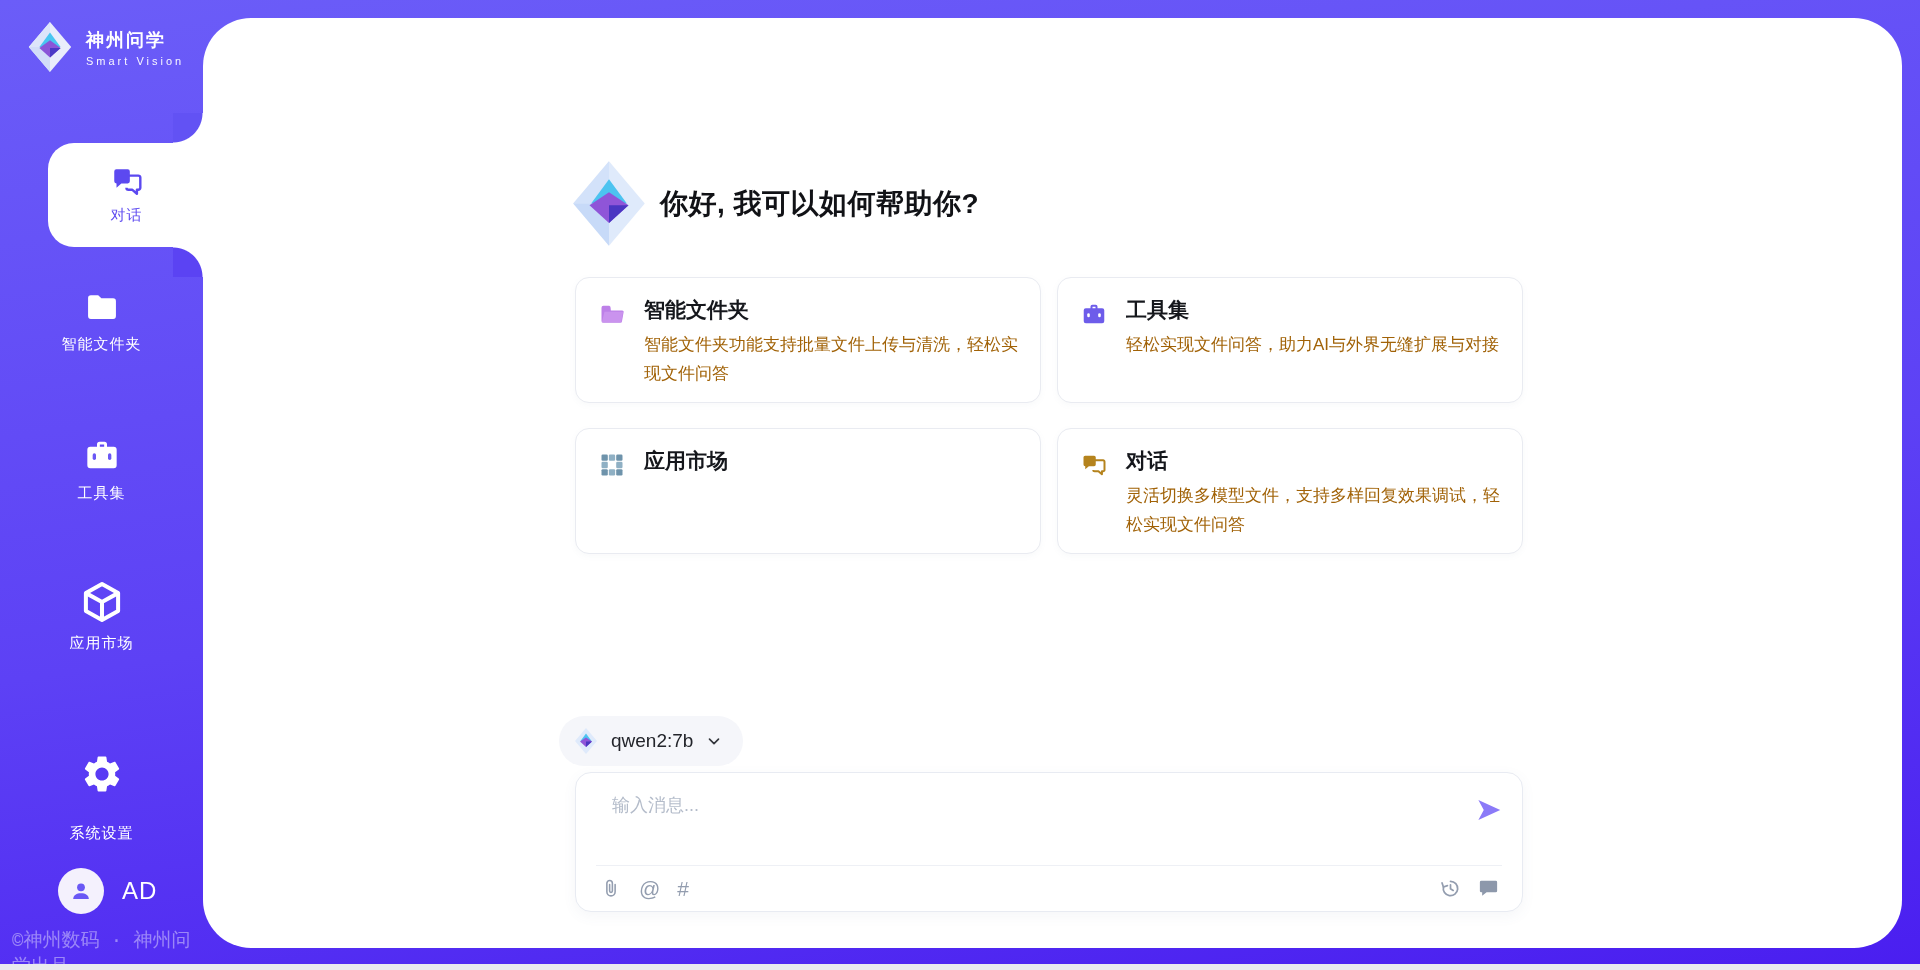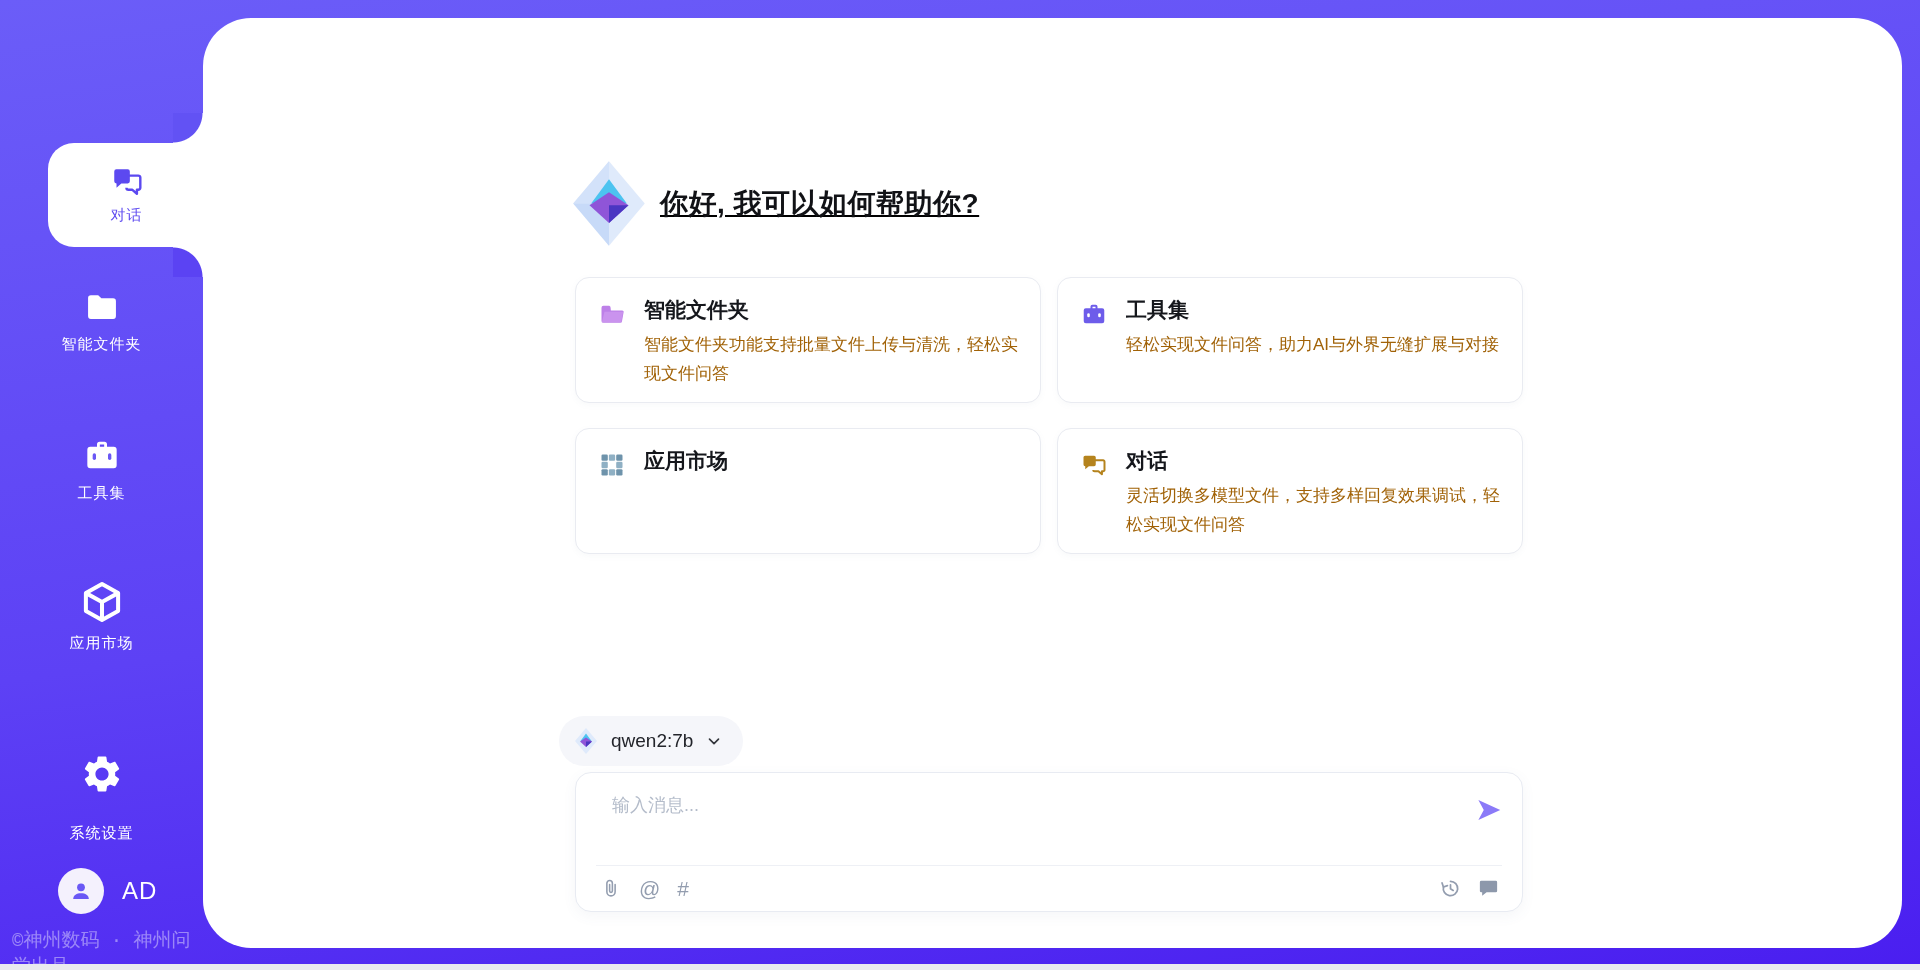--- a/index.html
+++ b/index.html
@@ -36,21 +36,21 @@
   .fillet-top    { top:113px; background:radial-gradient(circle 30px at 0 0,   #6252f4 29px, #ffffff 30px); }
   .fillet-bottom { top:247px; background:radial-gradient(circle 30px at 0 30px,#5b43f3 29px, #ffffff 30px); }
 
   .user-row { position:absolute; left:58px; top:868px; display:flex; align-items:center; gap:18px; }
   .avatar { width:46px; height:46px; border-radius:50%; background:#f4f1fd;
             display:flex; align-items:center; justify-content:center; }
   .user-name { color:#fff; font-size:24px; letter-spacing:1px; }
   .copyright { position:absolute; left:12px; top:927px; color:rgba(255,255,255,.42); font-size:19px;font-family:Liberation Mono, monospace; }
 
   
-  .greeting { position:absolute; left:367px; top:140px; display:flex; align-items:center; gap:12px;text-decoration:underline; }
+  .greeting { position:absolute; left:367px; top:140px; display:flex; align-items:center; gap:12px; }
   .greeting-title { font-size:28px; font-weight:700; color:#111216; letter-spacing:.5px; }
 
   
   .cards { position:absolute; left:372px; top:259px; width:948px;
            display:grid; grid-template-columns:466px 466px; grid-auto-rows:126px; gap:25px 16px; }
   .card { background:#fff; border:1px solid #e9ebf1; border-radius:14px; position:relative;
           box-shadow:0 2px 6px rgba(120,130,160,.05); cursor:pointer; }
   .card-icon { position:absolute; left:22px; top:22px; width:28px; height:28px; }
   .card-title { position:absolute; left:68px; top:18px; font-size:21px; font-weight:700; color:#15171c; }
   .card-desc { position:absolute; left:68px; top:52px; right:20px; font-size:17px; line-height:29px; color:#a16207; }
@@ -76,20 +76,36 @@
 
   .ico { display:block; }
 </style>
 </head>
 <body>
 
 <div class="stage">
 
   <div class="sidebar">
 
+    <div class="brand">
+      <span>
+        <svg class="ico" width="52" height="54" viewBox="0 0 96 112">
+          <polygon points="48,4 92,56 48,108 4,56" fill="#e9edfb"></polygon>
+          <polygon points="4,56 48,4 48,56" fill="#dde5fa"></polygon>
+          <polygon points="4,56 48,108 48,56" fill="#d2ddf8"></polygon>
+          <polygon points="48,26 70,56 26,56" fill="#49c6f1"></polygon>
+          <polygon points="48,42 70,58 48,78 26,58" fill="#8a55d8"></polygon>
+          <polygon points="48,58 70,58 48,78" fill="#4a39c6"></polygon>
+        </svg>
+      </span>
+      <span class="brand-text">
+        <div class="brand-name">神州问学</div>
+        <div class="brand-sub">Smart Vision</div>
+      </span>
+    </div>
 
     <div class="fillet fillet-top"></div>
     <div class="fillet fillet-bottom"></div>
     <div class="nav-active">
       <span>
         <svg class="ico" width="36" height="34" viewBox="0 0 24 24">
           <path d="M13 7.5h7a1.4 1.4 0 0 1 1.4 1.4v7.2a1.4 1.4 0 0 1-1.4 1.4h-1v2.8l-3.2-2.8H13a1.4 1.4 0 0 1-1.4-1.4" fill="none" stroke="#5c49f0" stroke-width="1.7" stroke-linejoin="round"></path>
           <path d="M3 4.5A1.5 1.5 0 0 1 4.5 3h8A1.5 1.5 0 0 1 14 4.5v7a1.5 1.5 0 0 1-1.5 1.5H8l-3.4 3v-3h-.1A1.5 1.5 0 0 1 3 11.5z" fill="#5c49f0"></path>
         </svg>
       </span>

